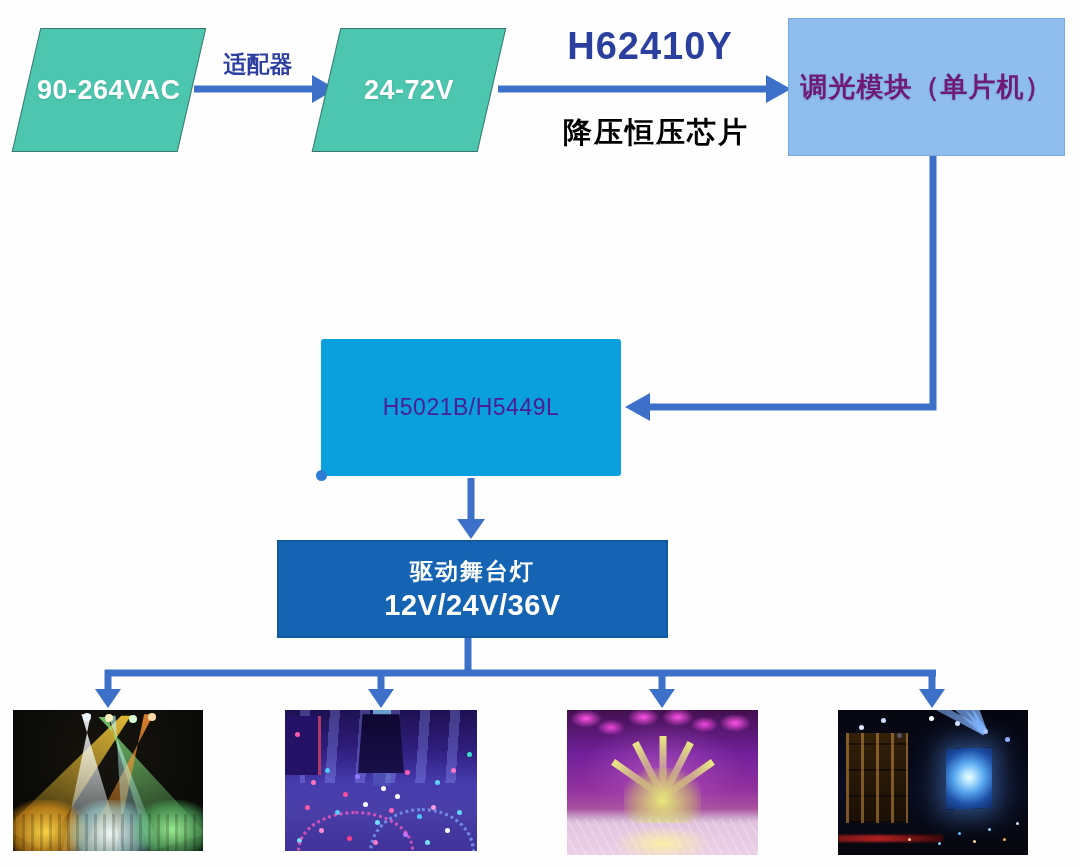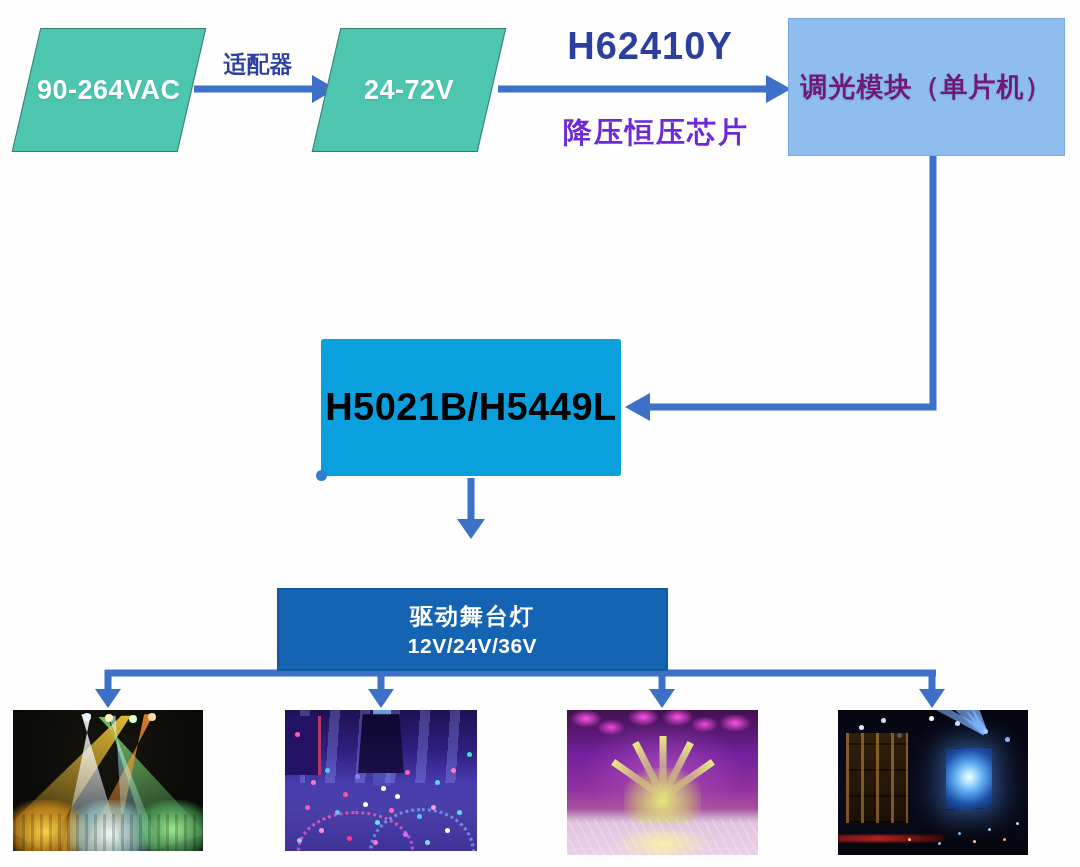--- a/index.html
+++ b/index.html
@@ -14,36 +14,36 @@
               letter-spacing:.5px;text-shadow:0 1px 2px rgba(0,0,0,.12);}
   #pg-ac{left:26px;top:28px;}
   #pg-dc{left:326px;top:28px;}
 
   .box-module{position:absolute;left:788px;top:18px;width:277px;height:138px;background:#8ebdee;
               border:1px solid #7aa8e1;box-sizing:border-box;display:flex;align-items:center;justify-content:center;}
   .box-module .lbl{color:#701a75;font-weight:bold;font-size:27px;letter-spacing:1px;text-shadow:0 1px 2px rgba(40,80,140,.25);}
 
   .box-chip{position:absolute;left:321px;top:339px;width:300px;height:137px;background:#0a9fdd;border-radius:3px;
             display:flex;flex-direction:column;align-items:center;justify-content:center;gap:8px;}
-  .box-chip .l1{color:#000000;font-weight:bold;font-size:38px;letter-spacing:.5px;}
+  .box-chip .l1{color:#4c1d95;font-weight:normal;font-size:23px;letter-spacing:.5px;}
   .box-chip .l2{color:#fff;font-weight:bold;font-size:29px;letter-spacing:2px;}
 
   .chip-dot{position:absolute;left:316px;top:470px;width:11px;height:11px;border-radius:50%;background:#2e7ed5;}
 
-  .box-driver{position:absolute;left:277px;top:540px;width:391px;height:83px;background:#1464b3;
+  .box-driver{position:absolute;left:277px;top:540px;width:391px;height:98px;background:#1464b3;
               border:2px solid #11599f;box-sizing:border-box;display:flex;flex-direction:column;
-              align-items:center;justify-content:center;gap:2px;margin-top:48px;}
+              align-items:center;justify-content:center;gap:2px;}
   .box-driver .l1{color:#fff;font-weight:bold;font-size:23px;letter-spacing:2px;}
-  .box-driver .l2{color:#fff;font-weight:bold;font-size:21px;letter-spacing:.5px;}
+  .box-driver .l2{color:#fff;font-weight:bold;font-size:29px;letter-spacing:.5px;}
 
   
   .flabel{position:absolute;transform:translateX(-50%);font-weight:bold;white-space:nowrap;}
   .lbl-adapter{left:258px;top:49px;font-size:23px;color:#2c3ea0;}
   .lbl-chipname{left:650px;top:25px;font-size:38px;color:#2b3f9e;letter-spacing:1px;}
-  .lbl-chipdesc{left:656px;top:113px;font-size:29px;color:#6d28d9;letter-spacing:2px;}
+  .lbl-chipdesc{left:656px;top:113px;font-size:29px;color:#000000;letter-spacing:2px;}
   .lbl-pwm{left:815px;top:267px;font-size:29px;color:#444fc2;letter-spacing:1px;}
 
   
   .wires{position:absolute;left:0;top:0;pointer-events:none;}
 
   
   .photo{position:absolute;top:710px;height:141px;overflow:hidden;background:#000;}
   .photo .l{position:absolute;}
   #ph1{left:13px;width:190px;}
   #ph2{left:285px;width:192px;}

